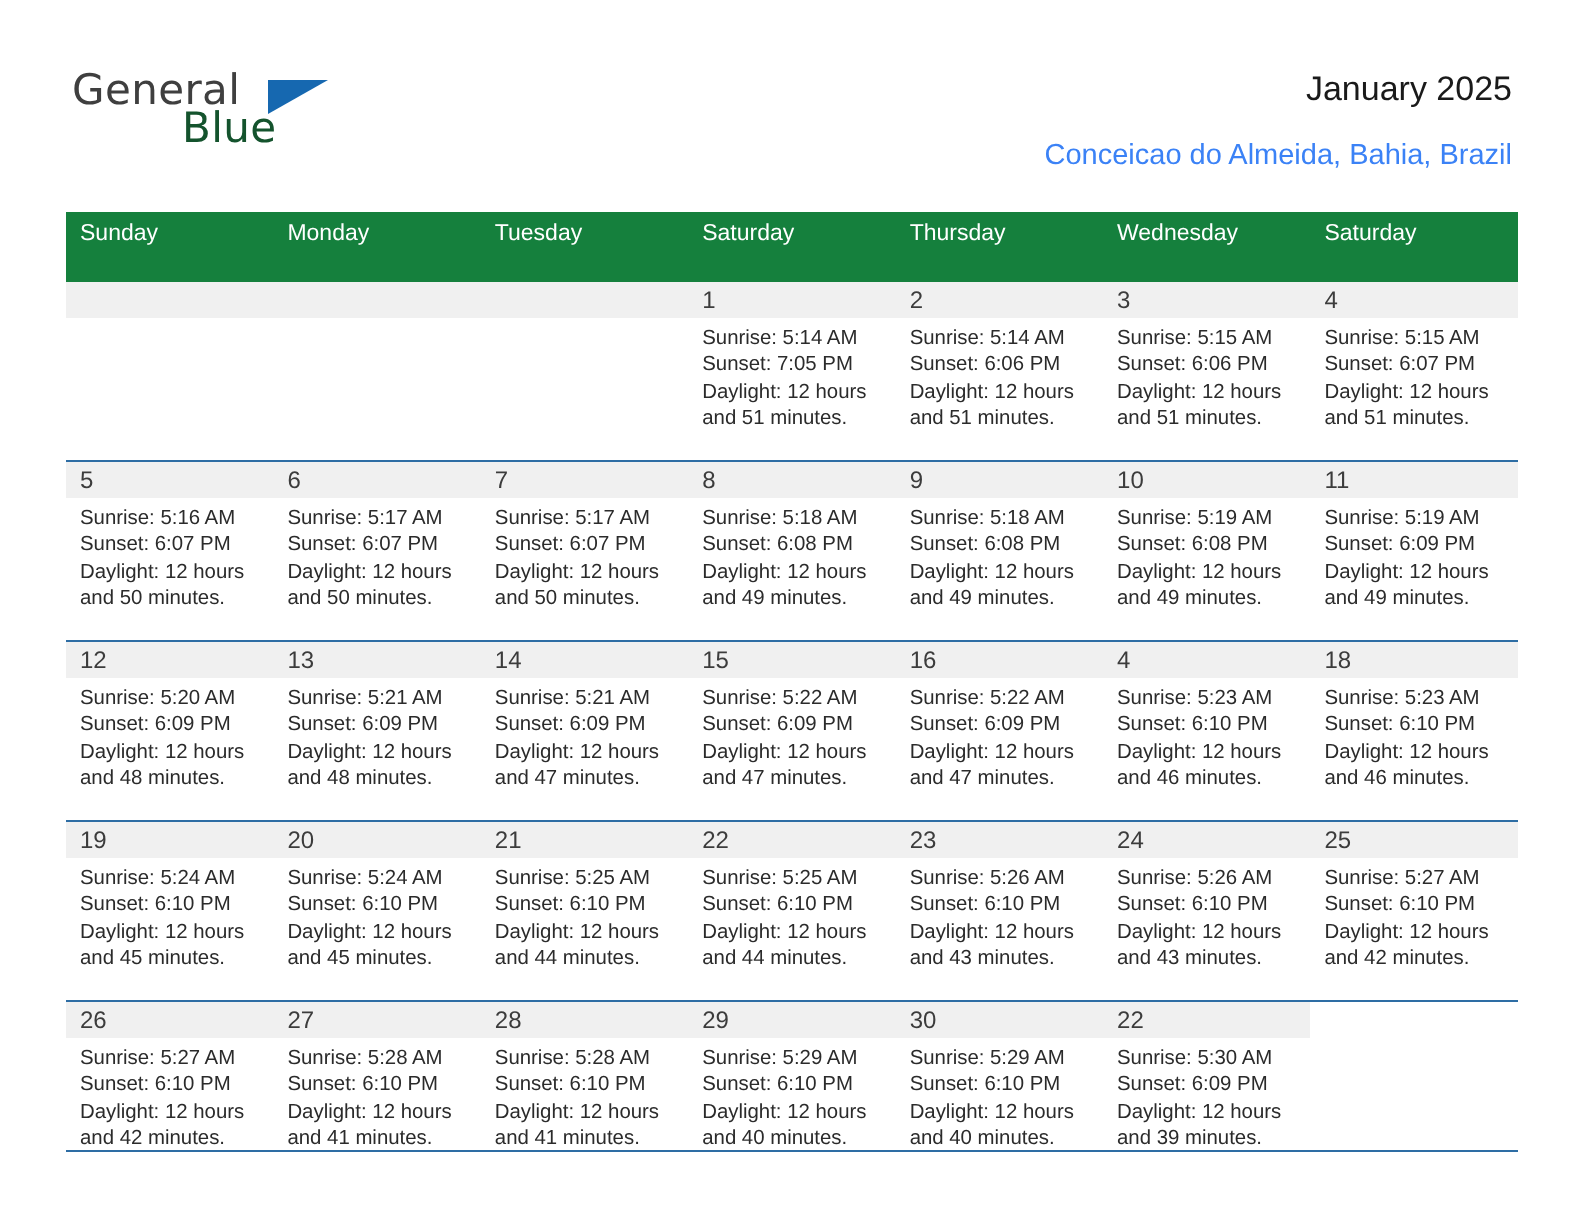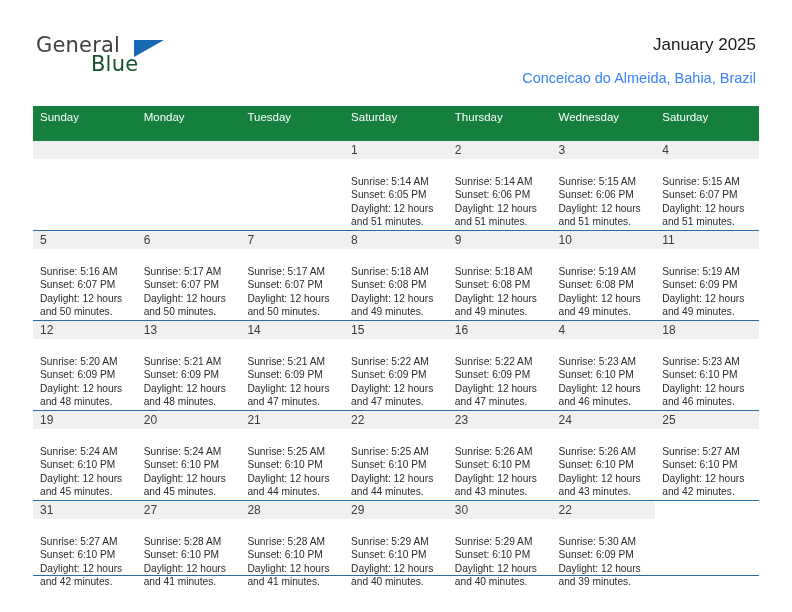--- a/index.html
+++ b/index.html
@@ -130,21 +130,20 @@
   }
   td.empty .daynum {
     background: #f0f0f0;
     color: transparent;
   }
   .details {
     padding: 4px 6px 0 7px;
     font-size: 10.2px;
     line-height: 13.4px;
     color: #2b2b2b;
-    margin-top: 12px;
   }
   .details div {
     white-space: nowrap;
   }
   .bottom-rule {
     position: absolute;
     left: 33px;
     width: 726px;
     height: 0;
     border-top: 1.4px solid #2e6da4;
@@ -190,21 +189,21 @@
           <td class="empty">
             <div class="daynum"></div>
           </td>
           <td class="empty">
             <div class="daynum"></div>
           </td>
           <td>
             <div class="daynum">1</div>
             <div class="details">
               <div>Sunrise: 5:14 AM</div>
-              <div>Sunset: 6:05 PM</div>
+              <div>Sunset: 7:05 PM</div>
               <div>Daylight: 12 hours</div>
               <div>and 51 minutes.</div>
             </div>
           </td>
           <td>
             <div class="daynum">2</div>
             <div class="details">
               <div>Sunrise: 5:14 AM</div>
               <div>Sunset: 6:06 PM</div>
               <div>Daylight: 12 hours</div>
@@ -420,21 +419,21 @@
             <div class="details">
               <div>Sunrise: 5:27 AM</div>
               <div>Sunset: 6:10 PM</div>
               <div>Daylight: 12 hours</div>
               <div>and 42 minutes.</div>
             </div>
           </td>
         </tr>
         <tr class="week-row">
           <td>
-            <div class="daynum">31</div>
+            <div class="daynum">26</div>
             <div class="details">
               <div>Sunrise: 5:27 AM</div>
               <div>Sunset: 6:10 PM</div>
               <div>Daylight: 12 hours</div>
               <div>and 42 minutes.</div>
             </div>
           </td>
           <td>
             <div class="daynum">27</div>
             <div class="details">

